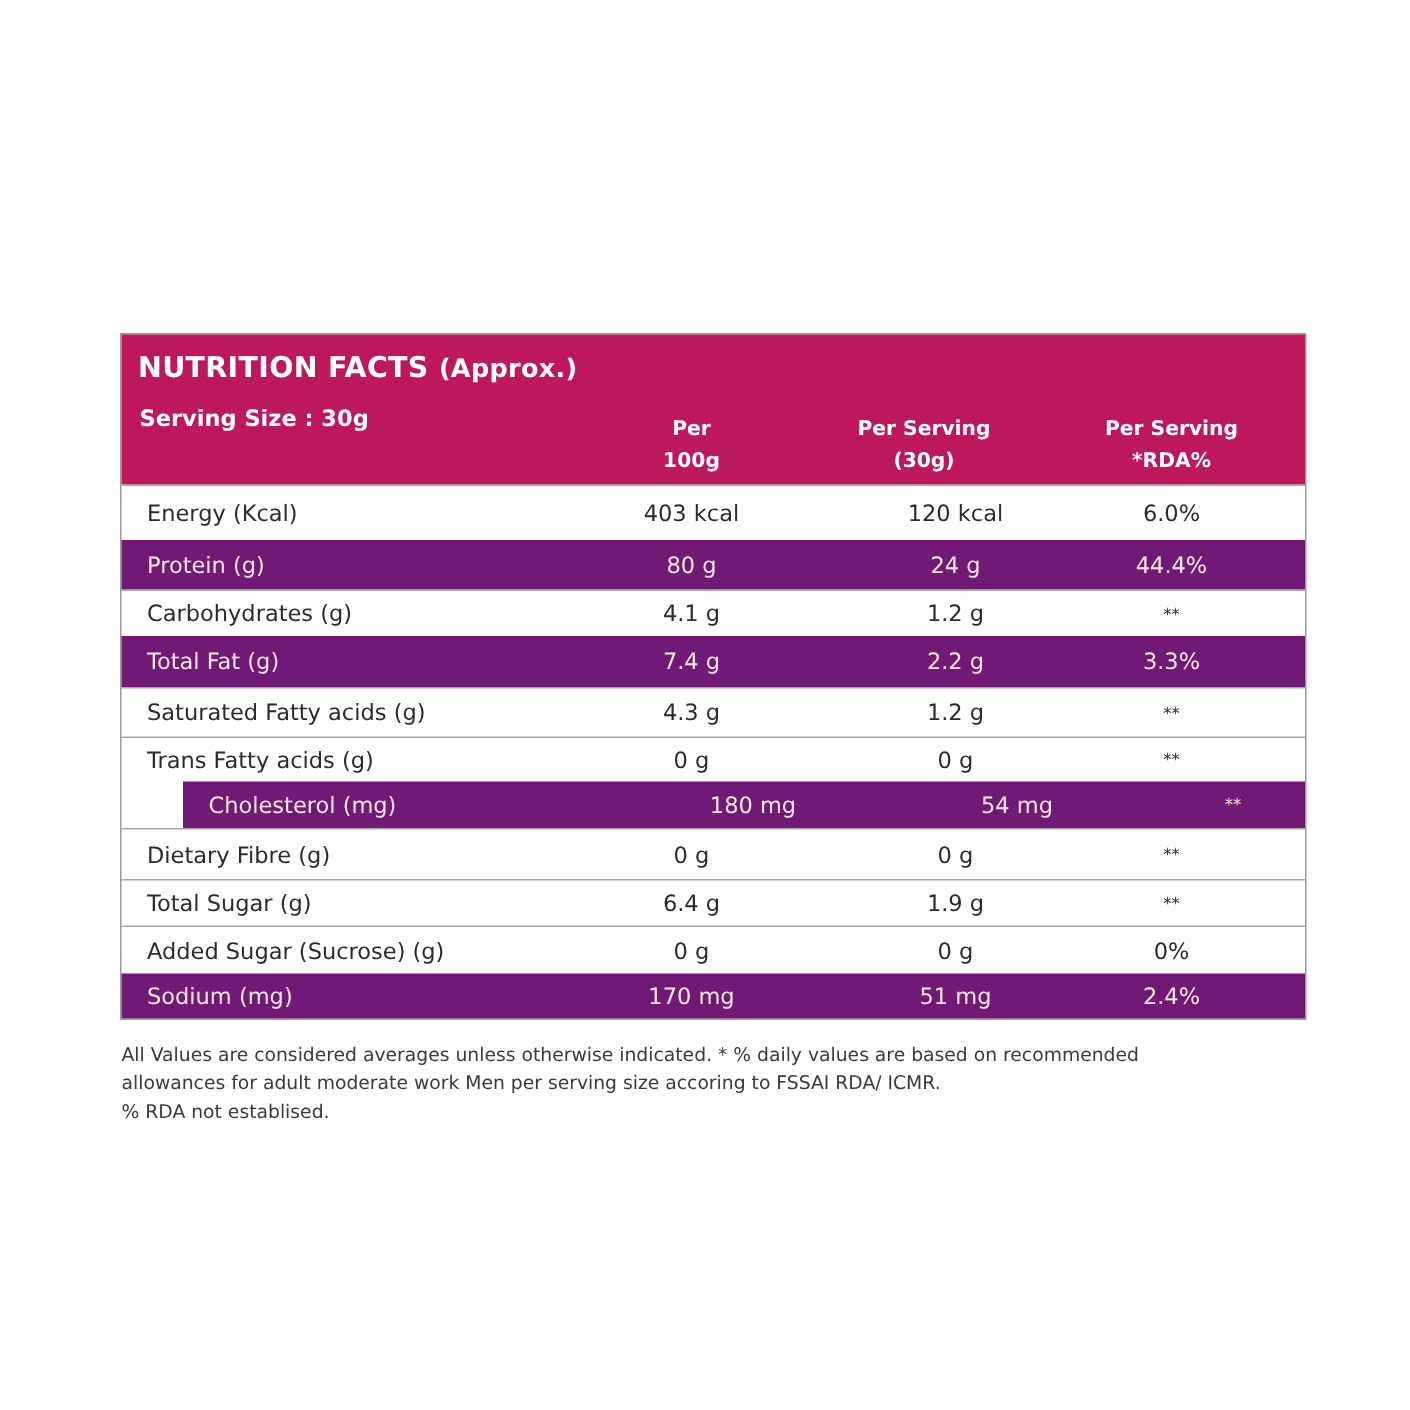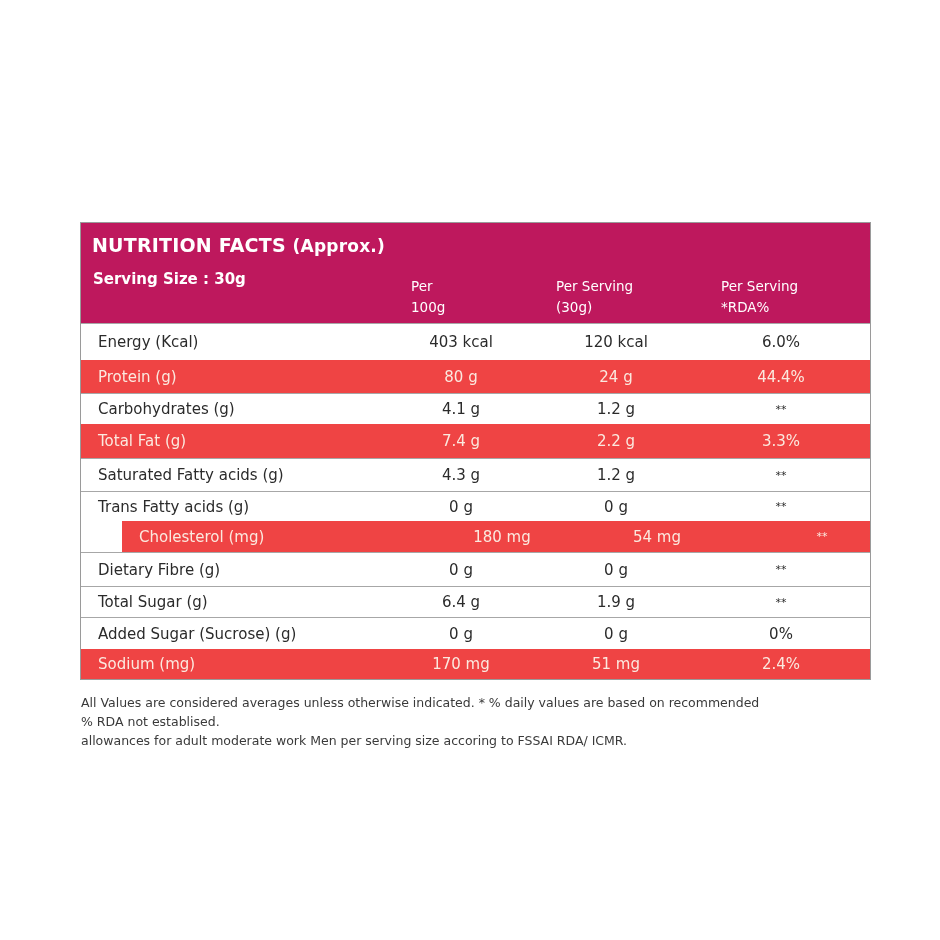--- a/index.html
+++ b/index.html
@@ -2,30 +2,30 @@
 <html><head>
 <meta charset="utf-8">
 <style>
   html, body { margin:0; padding:0; }
   body { width:940px; height:940px; background:#ffffff; position:relative; font-family:"DejaVu Sans", "Liberation Sans", sans-serif; overflow:hidden; }
   .panel { position:absolute; left:80px; top:222px; width:791px; border:1px solid #9a9a9a; box-sizing:border-box; }
   .header { position:relative; height:100px; background:#be185d; color:#fff; }
   .title { position:absolute; left:11px; top:11px; font-size:19px; font-weight:bold; letter-spacing:0.2px; }
   .title .sub { font-size:17px; }
   .serving { position:absolute; left:12px; top:47px; font-size:15px; font-weight:bold; }
-  .colh { position:absolute; top:53px; font-size:13.5px; font-weight:normal; line-height:21px; }
+  .colh { position:absolute; top:53px; font-size:13.5px; font-weight:bold; text-align:center; line-height:21px; }
   .c1 { left:330px; width:100px; }
   .c2 { left:475px; width:120px; }
   .c3 { left:640px; width:120px; }
   .row { position:relative; display:flex; align-items:center; font-size:15px; color:#2b2b2b; border-top:1px solid #a7a7a7; box-sizing:border-box; }
-  .row.dark { background:#ef4444; color:#fbe9df; border-top:none; }
+  .row.dark { background:#701a75; color:#fbe9df; border-top:none; }
   .row .name { position:absolute; left:17px; }
   .row .v { position:absolute; text-align:center; }
   .row .v1 { left:330px; width:100px; }
-  .row .v2 { left:475px; width:120px; }
+  .row .v2 { left:496px; width:120px; }
   .row .v3 { left:640px; width:120px; }
   .row .star { font-size:11px; }
   .footer { position:absolute; left:81px; top:693px; width:720px; font-size:12.5px; color:#3a3a3a; line-height:19px; }
 </style>
 </head>
 <body>
 
 <div class="panel">
   <div class="header">
     <div class="title">
@@ -111,15 +111,15 @@
         <span class="name">Sodium (mg)</span>
         <span class="v v1">170 mg</span>
         <span class="v v2">51 mg</span>
         <span class="v v3">2.4%</span>
       </div>
     </div>
 </div>
 
 <div class="footer">
   <div>All Values are considered averages unless otherwise indicated. * % daily values are based on recommended</div>
+  <div>allowances for adult moderate work Men per serving size accoring to FSSAI RDA/ ICMR.</div>
   <div>% RDA not establised.</div>
-  <div>allowances for adult moderate work Men per serving size accoring to FSSAI RDA/ ICMR.</div>
 </div>
 
 </body></html>

